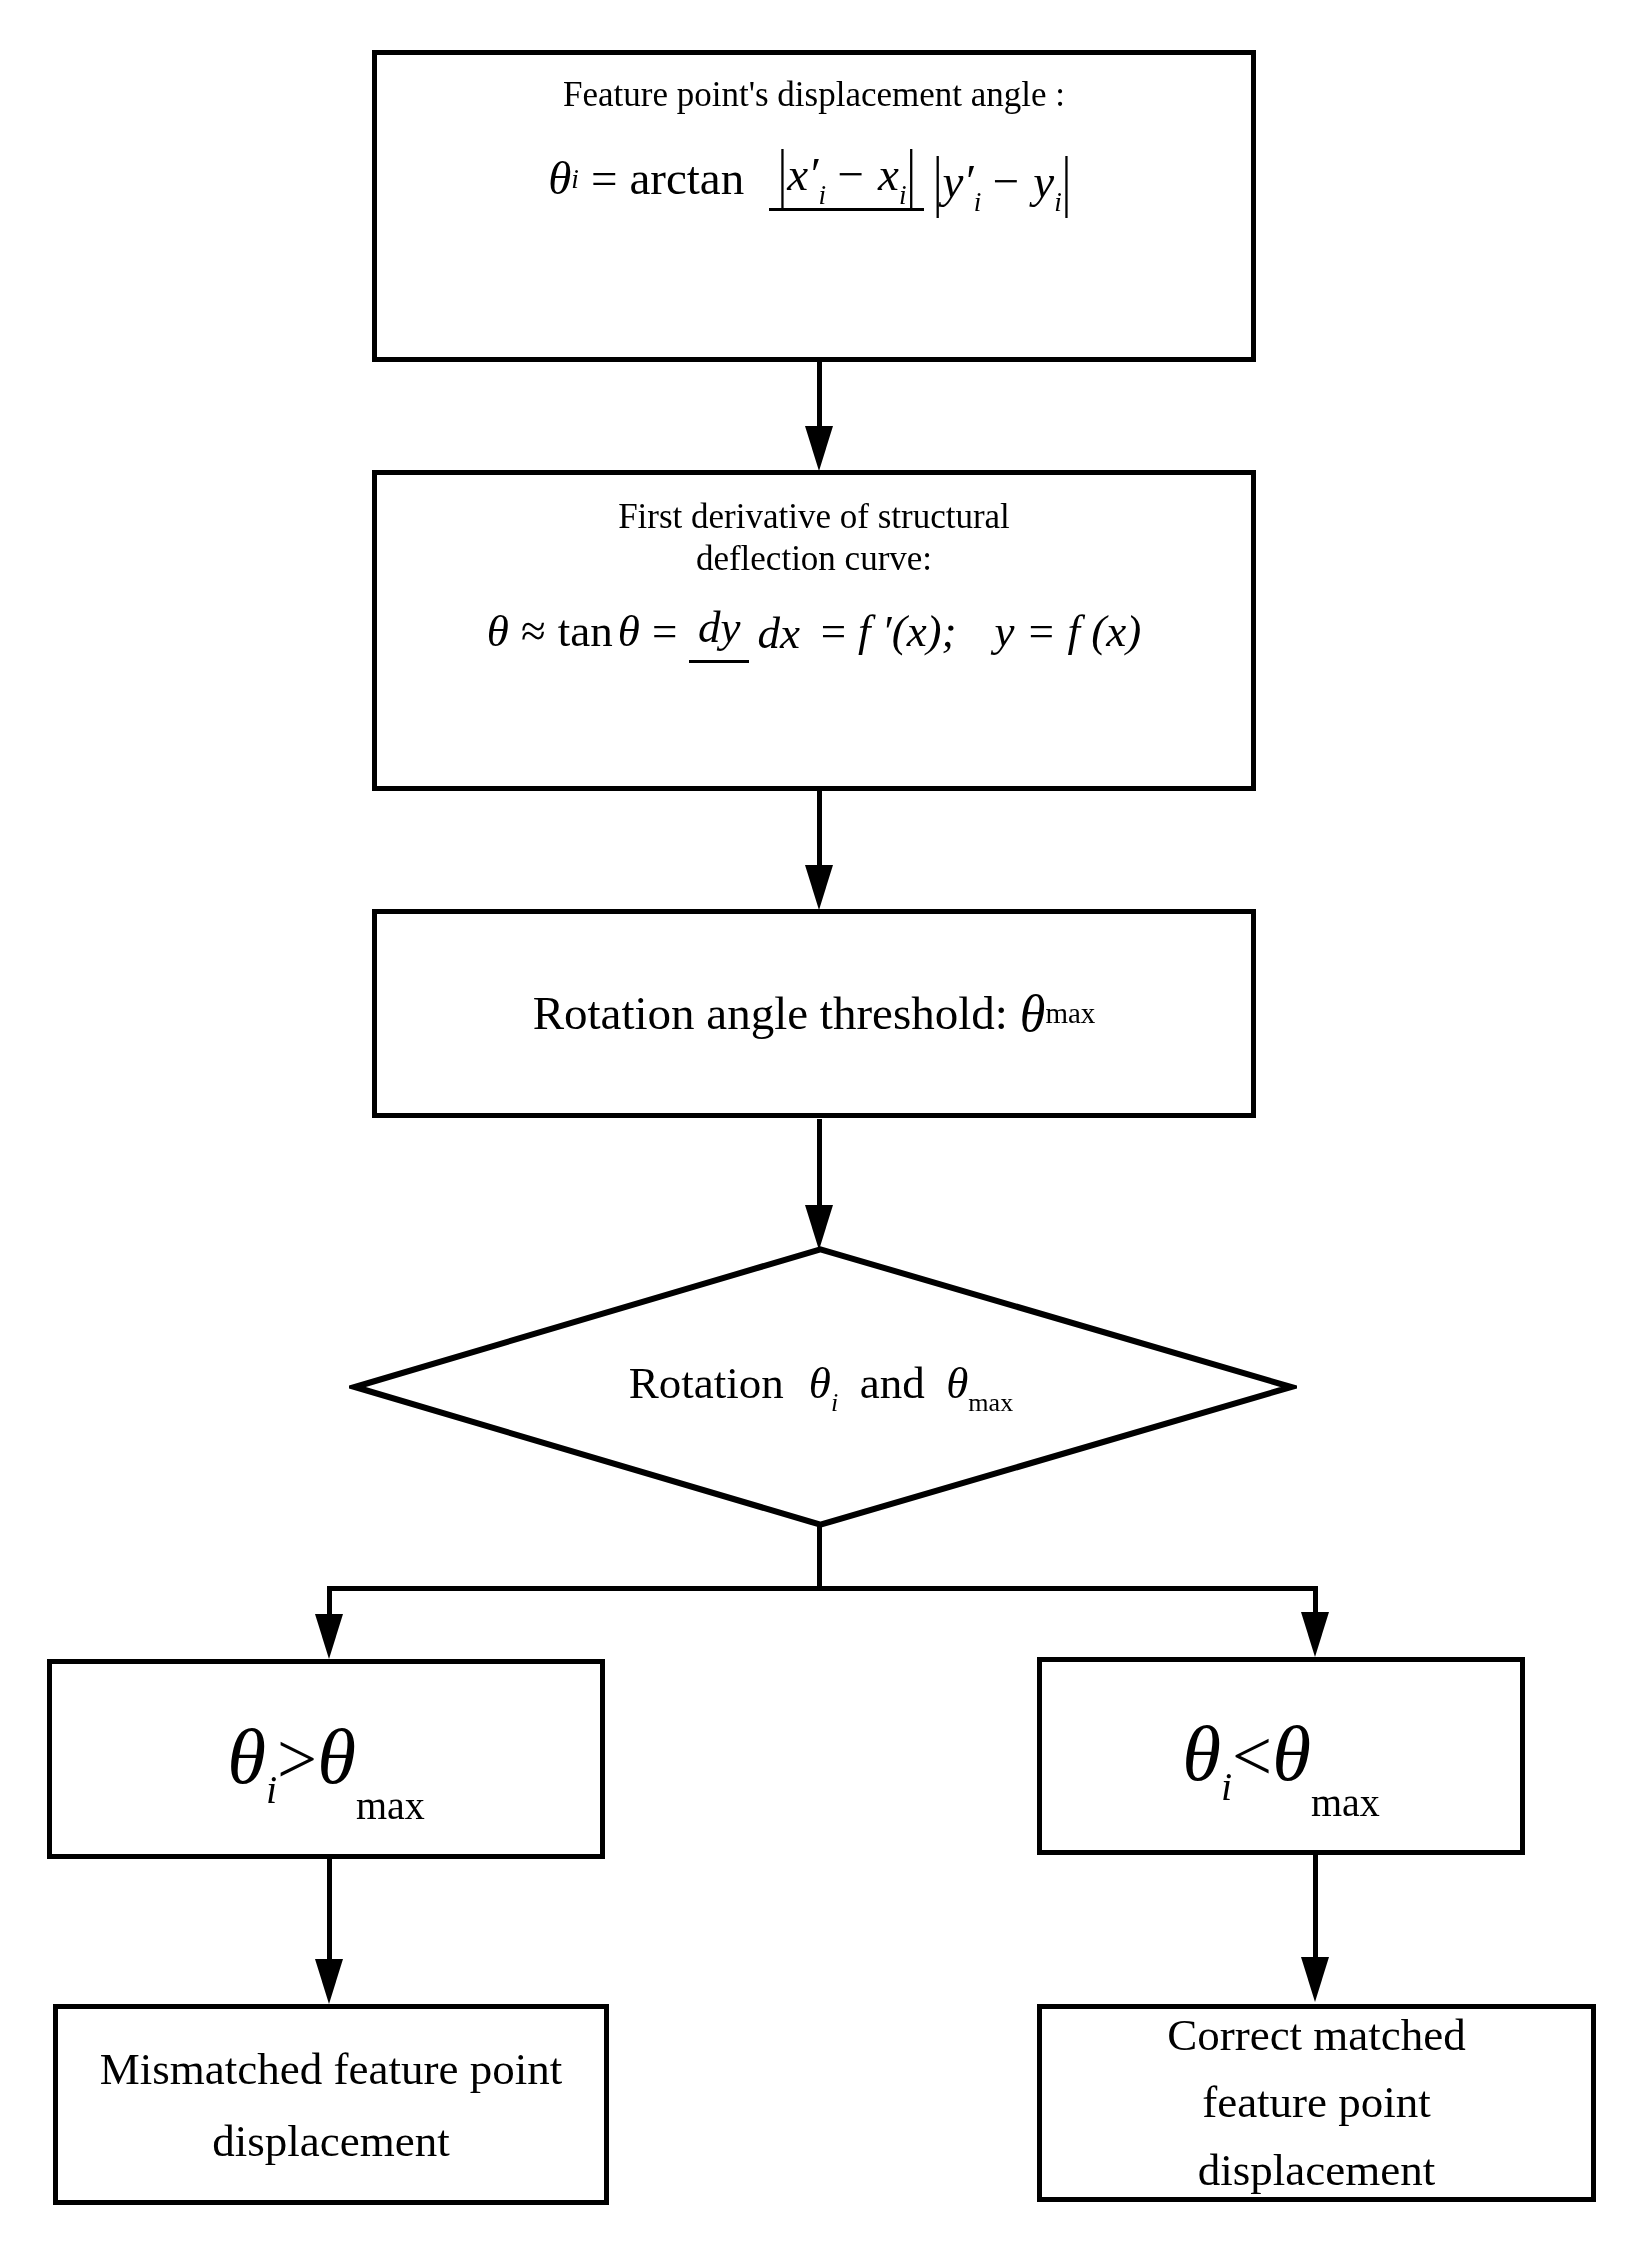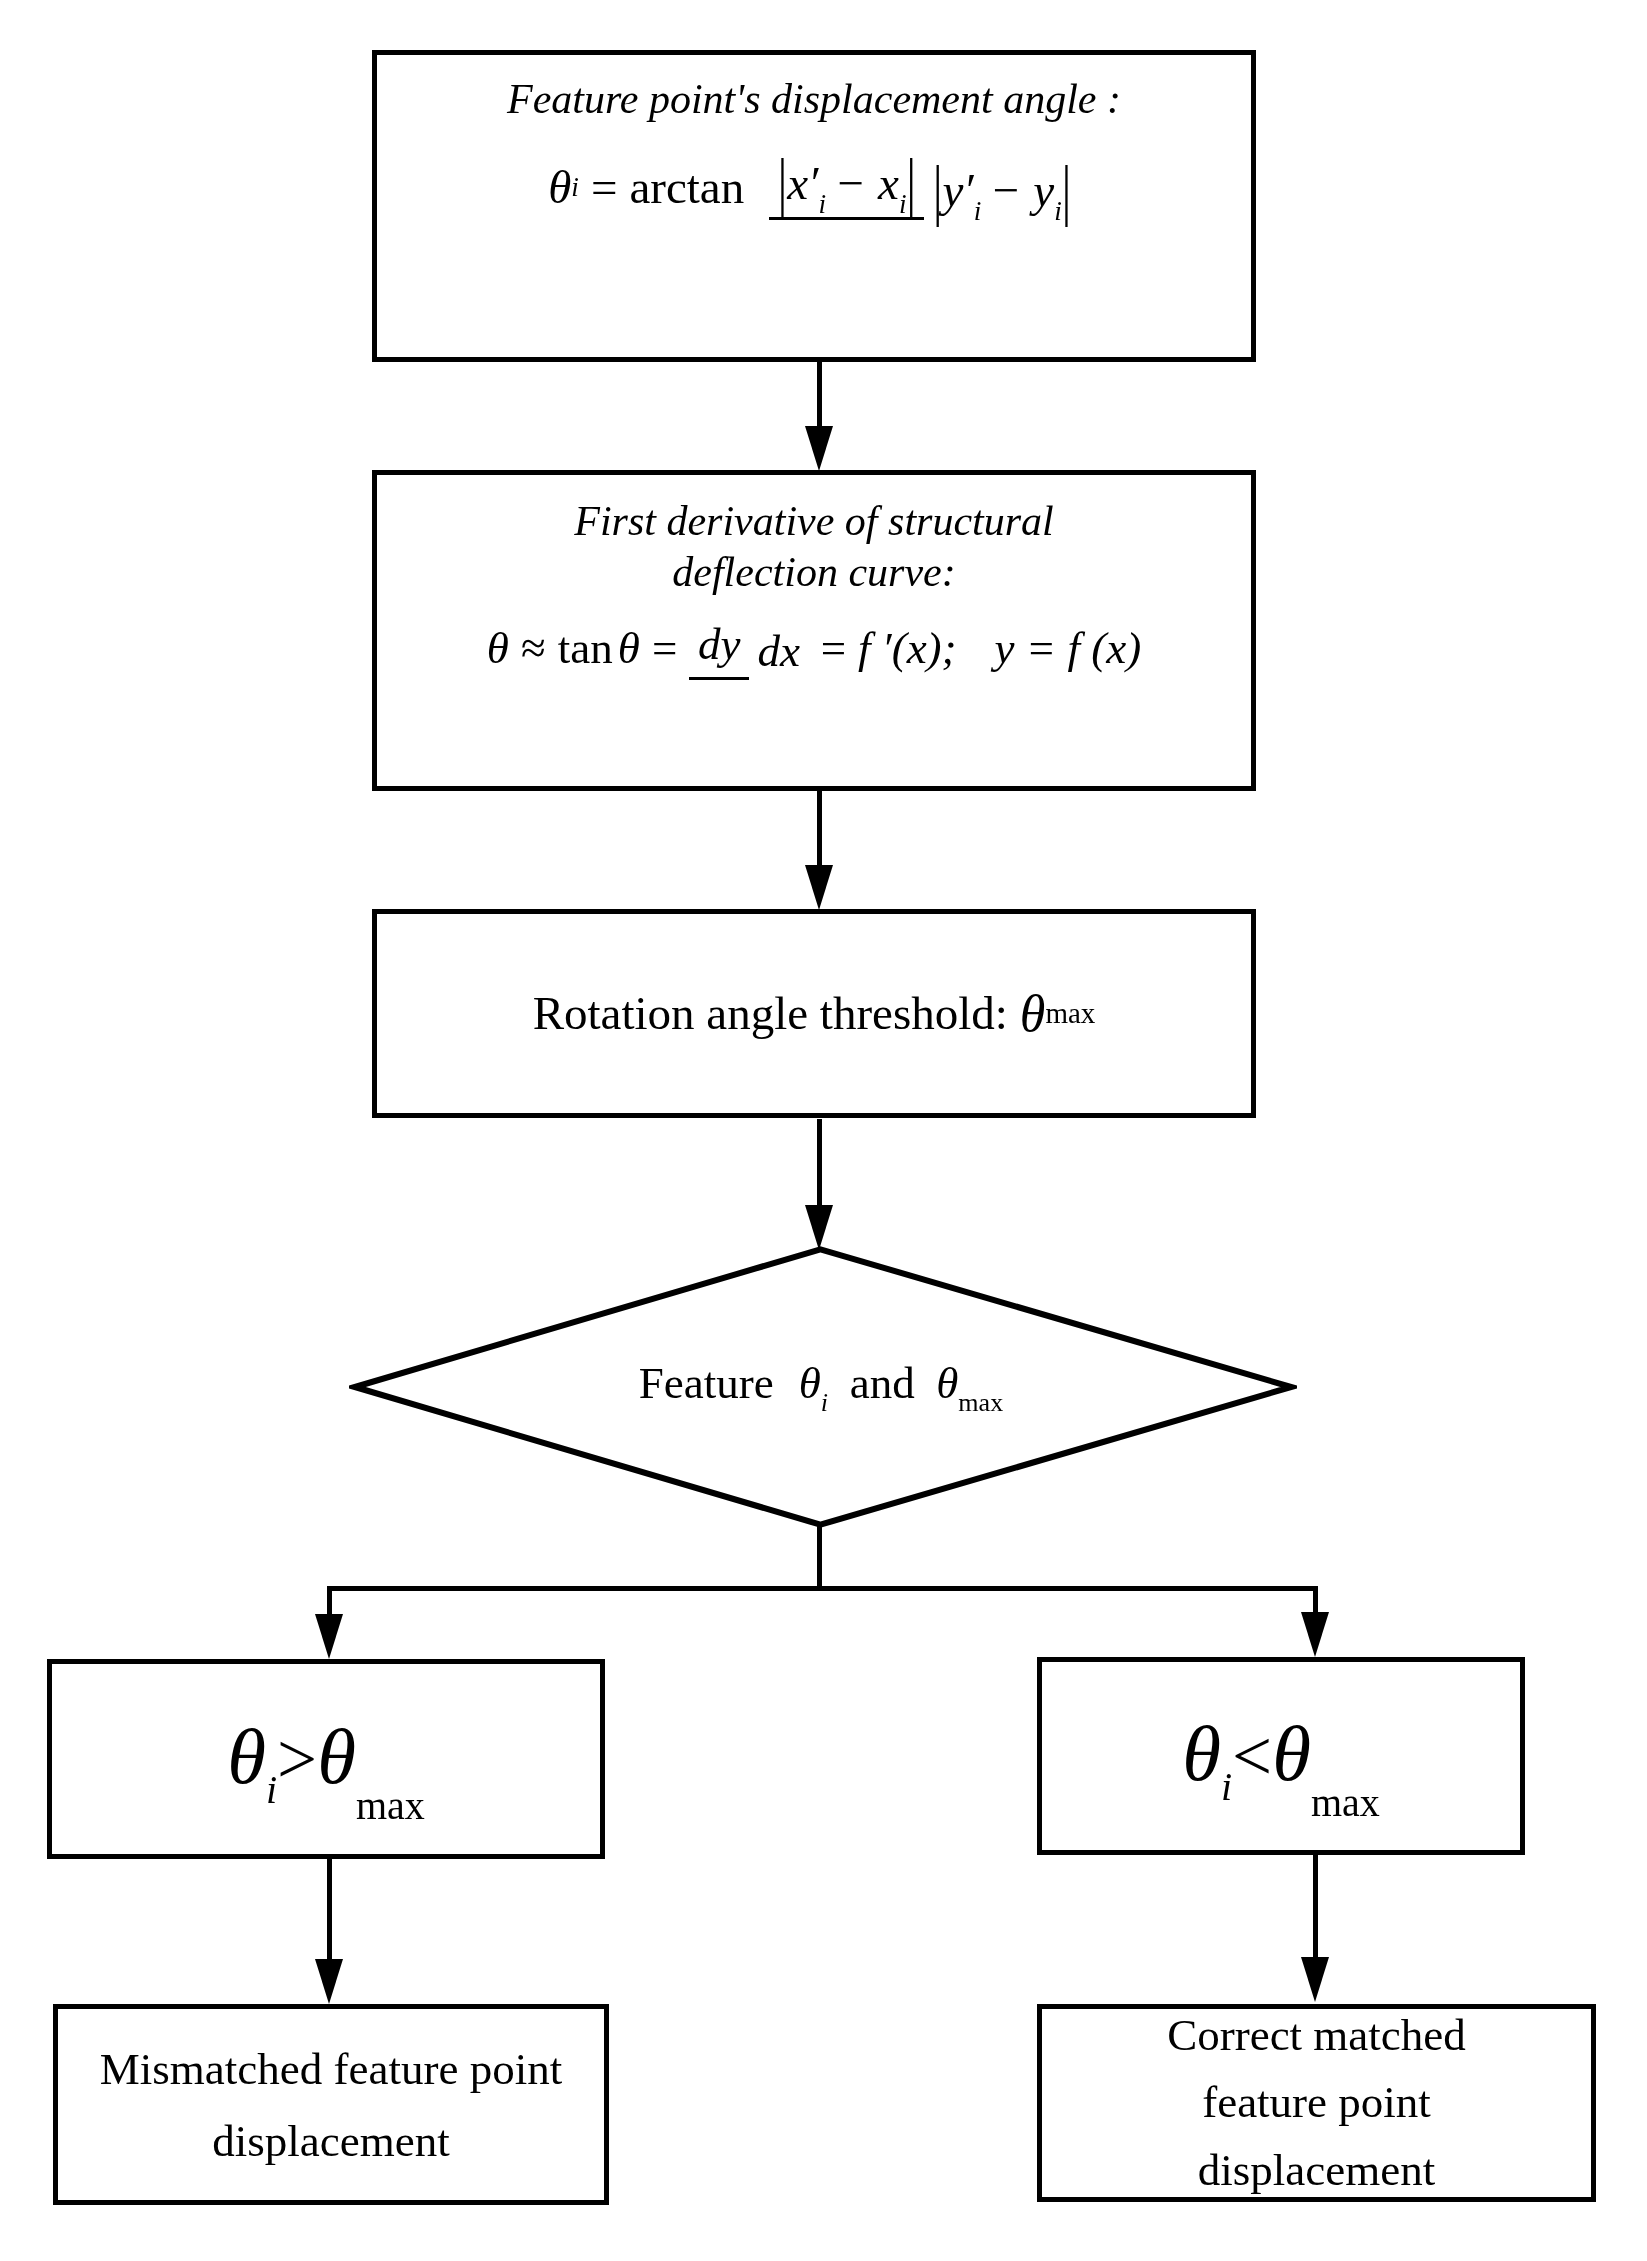--- a/index.html
+++ b/index.html
@@ -11,21 +11,21 @@
     position:absolute; border:5.2px solid #000; background:#fff;
     box-sizing:border-box; display:flex; flex-direction:column;
     align-items:center; justify-content:center; text-align:center;
   }
   .vline, .hline { position:absolute; background:#000; }
   .ahead {
     position:absolute; width:0; height:0;
     border-left:14.6px solid transparent; border-right:14.6px solid transparent;
     border-top:45px solid #000;
   }
-  .title { font-size:42px; line-height:1.22;font-style:italic; }
+  .title { font-size:35px; line-height:1.22; }
   .formula { display:flex; align-items:center; justify-content:center; font-size:47px; line-height:1.15; }
   .it { font-style:italic; }
   .up { font-style:normal; }
   sub { font-size:0.58em; vertical-align:-0.5em; line-height:0; font-style:italic; }
   sub.up { font-style:normal; }
   .sp  { margin:0 12px; }
   .frac { display:inline-flex; flex-direction:row; align-items:center; }
   .frac .num { border-bottom:3.4px solid #000; padding:1.7px 8.6px 6.9px 8.6px; }
   .frac .den { padding:6.9px 8.6px 1.7px 8.6px; }
   .bar { display:inline-block; transform:scaleY(1.45); font-style:normal; }
@@ -91,21 +91,21 @@
     </div>
   </div>
 
   <div class="vline" style="left:817px; top:1119px; width:5.2px; height:90px;"></div>
   <div class="ahead" style="left:805px; top:1205px;"></div>
 
   <svg id="diamond-svg" width="948" height="284" viewBox="0 0 1100 330">
     <polygon points="547,5 1094,165 547,325 6,165" fill="#ffffff" stroke="#000000" stroke-width="7"></polygon>
   </svg>
   <div class="diamond-label">
-    <span class="up">Feature</span>
+    <span class="up">Rotation</span>
     <span class="it" style="margin-left:13.8px;">θ</span><sub>i</sub>
     <span class="up" style="margin-left:10.3px;">and</span>
     <span class="it" style="margin-left:10.3px;">θ</span><sub class="up">max</sub>
   </div>
 
   <div class="vline" style="left:817px; top:1524px; width:5.2px; height:65px;"></div>
   <div class="hline" style="left:327px; top:1586px; width:991px; height:5.2px;"></div>
 
   <div class="vline" style="left:327px; top:1586px; width:5.2px; height:31px;"></div>
   <div class="ahead" style="left:315px; top:1614px;"></div>

